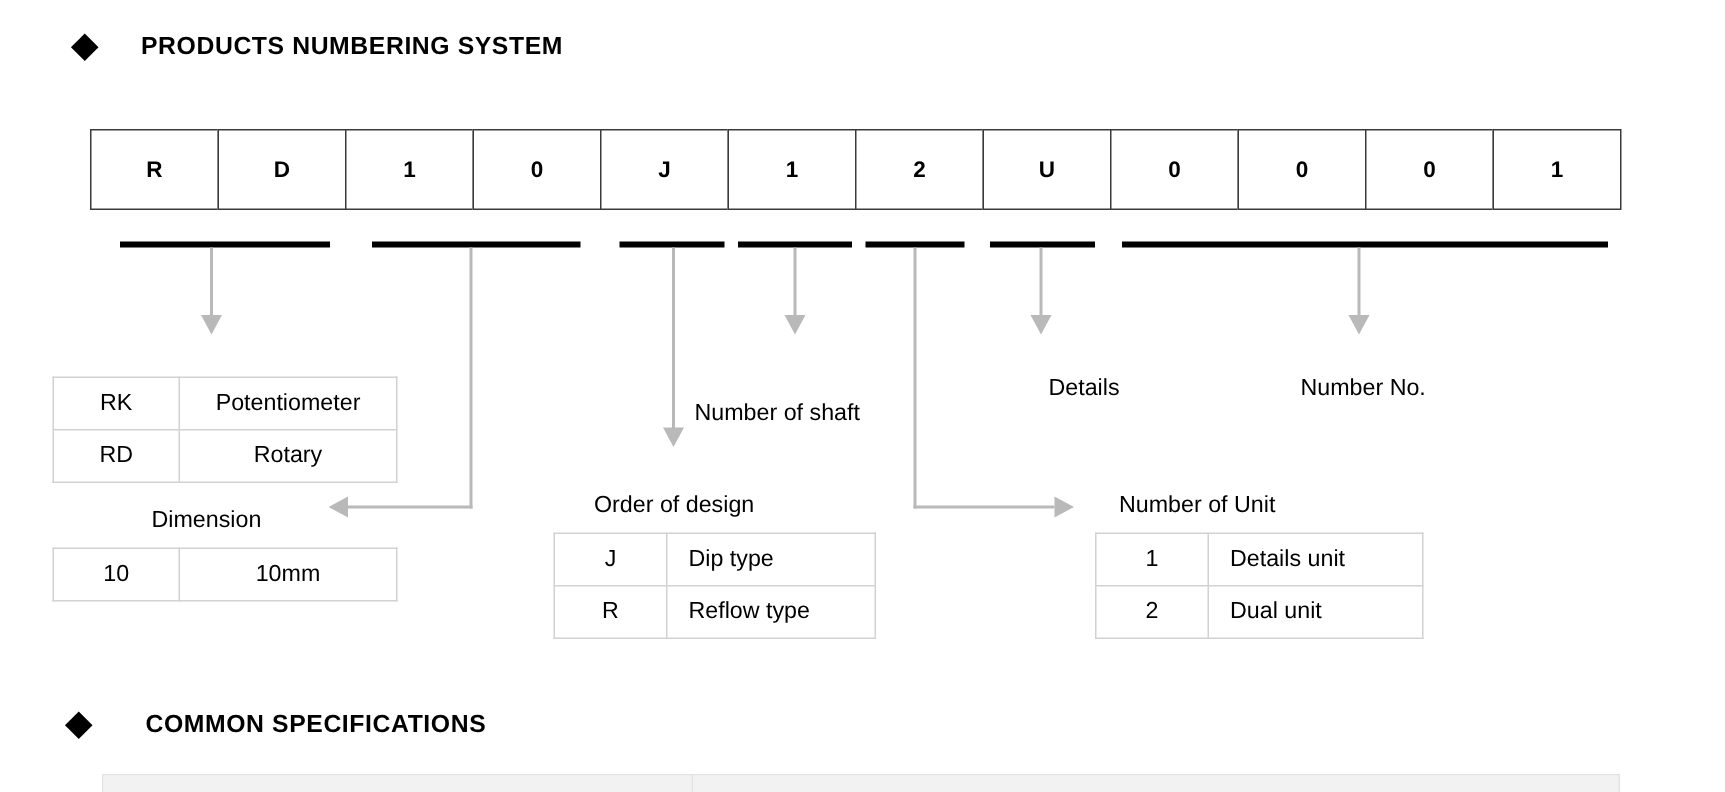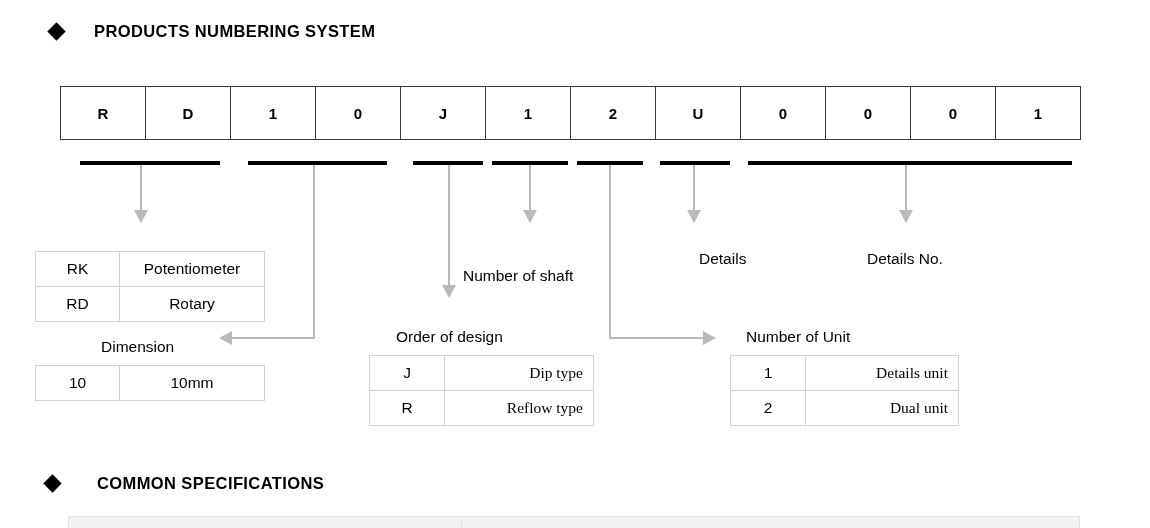--- a/index.html
+++ b/index.html
@@ -115,23 +115,22 @@
     background: #ffffff;
     white-space: nowrap;
   }
   .legend td.code {
     text-align: center;
   }
   .legend td.desc {
     text-align: center;
   }
   .legend td.desc-left {
-    text-align: right;
-    padding-left: 24px;
-    font-family: Liberation Serif, serif;
+    text-align: left;
+    padding-left: 14px;
   }
 
   
   .label {
     position: absolute;
     font-size: 15.5px;
     white-space: nowrap;
   }
 
   
@@ -222,21 +221,21 @@
     <tbody>
         <tr>
       <td class="code" style="width:63px;">10</td>
       <td class="desc" style="width:124px;">10mm</td>
     </tr>
   </tbody>
     </table>
 
   <div class="label" style="left:463px; top:250px;margin-top:17px;">Number of shaft</div>
   <div class="label" style="left:655px; top:250px;margin-left:44px;">Details</div>
-  <div class="label" style="left:867px; top:250px;">Details No.</div>
+  <div class="label" style="left:867px; top:250px;">Number No.</div>
 
   <div class="label" style="left:396px; top:328px;">Order of design</div>
   <table class="legend" style="left:369px; top:355px;">
     <tbody>
         <tr>
       <td class="code" style="width:54px;">J</td>
       <td class="desc-left" style="width:114px;">Dip type</td>
     </tr>
     <tr>
       <td class="code">R</td>

